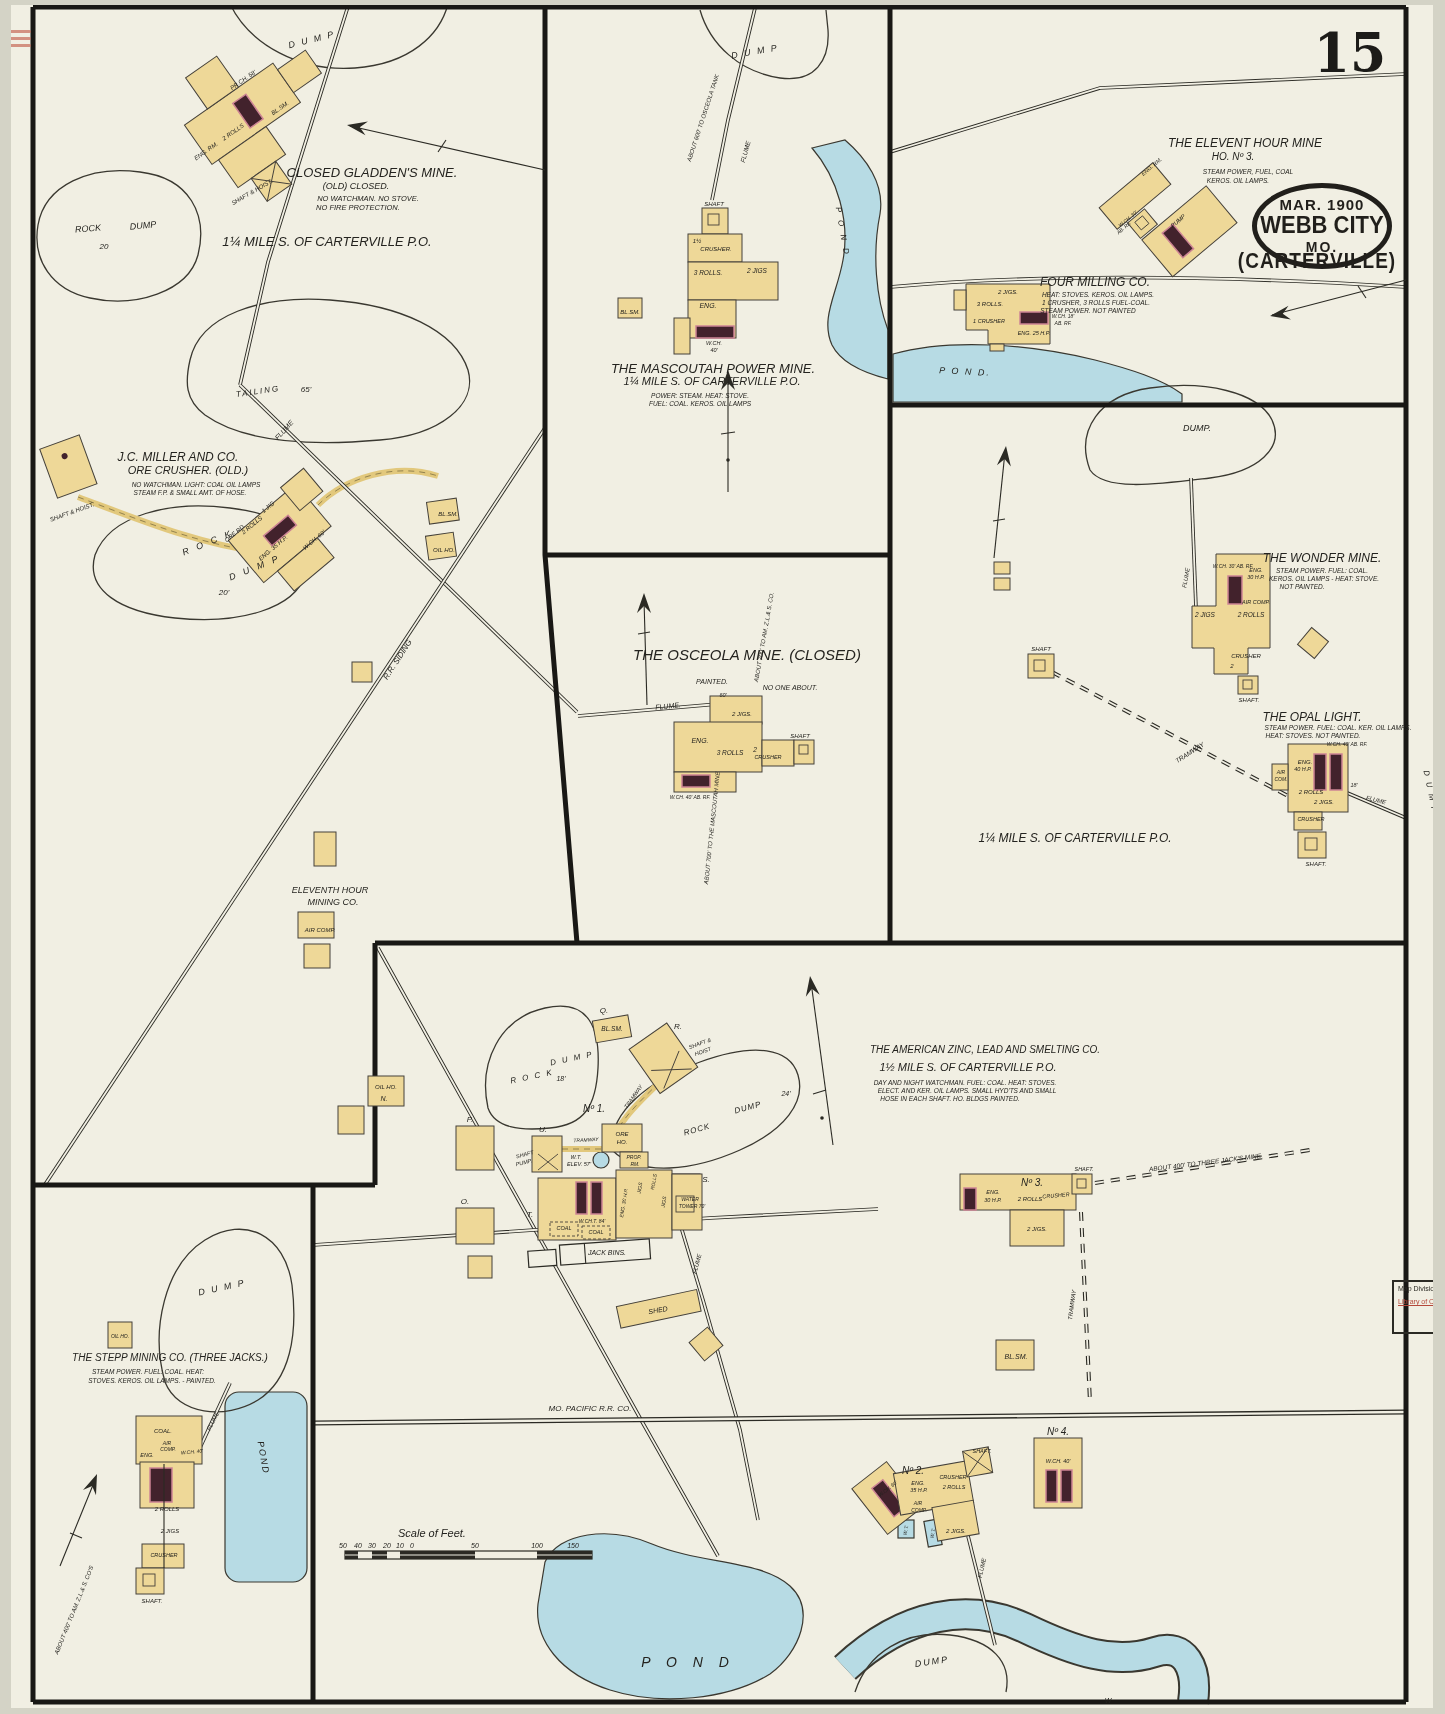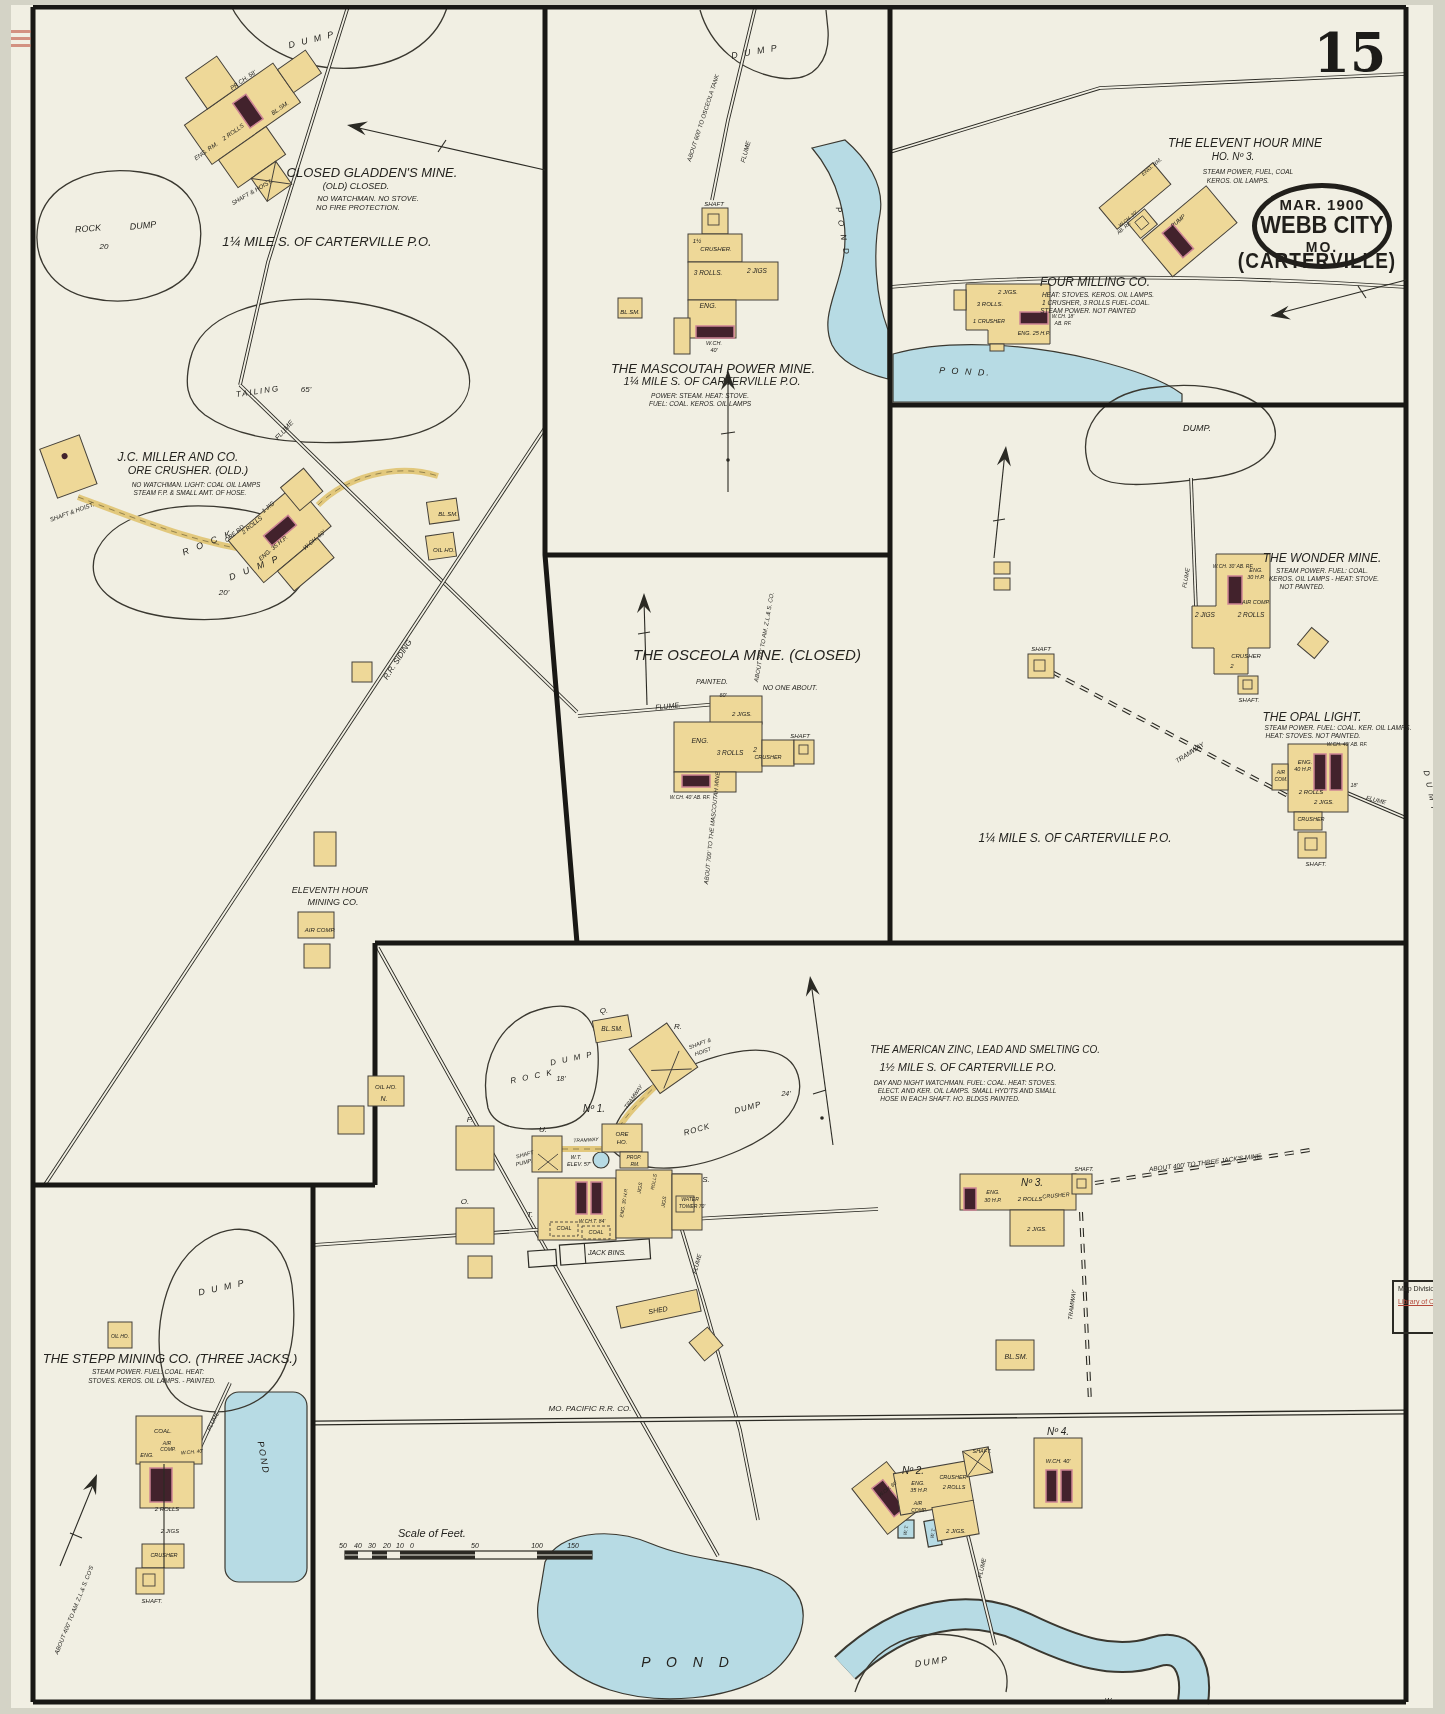--- a/index.html
+++ b/index.html
@@ -546,21 +546,21 @@
       <div class="lbl" style="left: 982px; top: 1452px; font-size: 5.5px; transform: translate(-50%, -50%) rotate(0deg);">SHAFT.</div>
       <div class="lbl" style="left: 956px; top: 1531px; font-size: 6px; transform: translate(-50%, -50%) rotate(0deg);">2 JIGS.</div>
       <div class="lbl" style="left: 906px; top: 1530px; font-size: 5px; transform: translate(-50%, -50%) rotate(-80deg);">W.T.</div>
       <div class="lbl" style="left: 933px; top: 1533px; font-size: 5px; transform: translate(-50%, -50%) rotate(-80deg);">W.T.</div>
       <div class="lbl" style="left: 982px; top: 1568px; font-size: 6px; transform: translate(-50%, -50%) rotate(-78deg);">FLUME</div>
       <div class="lbl" style="left: 688px; top: 1662px; font-size: 14px; transform: translate(-50%, -50%) rotate(0deg); letter-spacing: 6px;">P O N D</div>
       <div class="lbl" style="left: 932px; top: 1662px; font-size: 9px; transform: translate(-50%, -50%) rotate(-8deg); letter-spacing: 2px;">DUMP</div>
       <div class="lbl" style="left: 263px; top: 1458px; font-size: 9px; transform: translate(-50%, -50%) rotate(80deg); letter-spacing: 2px;">POND</div>
       <div class="lbl" style="left: 222px; top: 1288px; font-size: 9px; transform: translate(-50%, -50%) rotate(-12deg); letter-spacing: 2px;">D U M P</div>
       <div class="lbl" style="left: 120px; top: 1336px; font-size: 5px; transform: translate(-50%, -50%) rotate(0deg);">OIL HO.</div>
-      <div class="lbl" style="left: 170px; top: 1358px; font-size: 13px; transform: translate(-50%, -50%) rotate(0deg);">THE STEPP MINING CO. (THREE JACKS.)</div>
+      <div class="lbl" style="left: 170px; top: 1358px; font-size: 10px; transform: translate(-50%, -50%) rotate(0deg);">THE STEPP MINING CO. (THREE JACKS.)</div>
       <div class="lbl" style="left: 148px; top: 1372px; font-size: 6.5px; transform: translate(-50%, -50%) rotate(0deg);">STEAM POWER. FUEL: COAL. HEAT:</div>
       <div class="lbl" style="left: 152px; top: 1381px; font-size: 6.5px; transform: translate(-50%, -50%) rotate(0deg);">STOVES. KEROS. OIL LAMPS. - PAINTED.</div>
       <div class="lbl" style="left: 213px; top: 1421px; font-size: 6px; transform: translate(-50%, -50%) rotate(-62deg);">FLUME</div>
       <div class="lbl" style="left: 163px; top: 1431px; font-size: 6px; transform: translate(-50%, -50%) rotate(0deg);">COAL.</div>
       <div class="lbl" style="left: 167px; top: 1443px; font-size: 5px; transform: translate(-50%, -50%) rotate(0deg);">AIR</div>
       <div class="lbl" style="left: 168px; top: 1449px; font-size: 5px; transform: translate(-50%, -50%) rotate(0deg);">COMP.</div>
       <div class="lbl" style="left: 147px; top: 1456px; font-size: 5.5px; transform: translate(-50%, -50%) rotate(0deg);">ENG.</div>
       <div class="lbl" style="left: 192px; top: 1452px; font-size: 5px; transform: translate(-50%, -50%) rotate(-5deg);">W.CH. 40'</div>
       <div class="lbl" style="left: 167px; top: 1509px; font-size: 6px; transform: translate(-50%, -50%) rotate(0deg);">2 ROLLS</div>
       <div class="lbl" style="left: 170px; top: 1531px; font-size: 6px; transform: translate(-50%, -50%) rotate(0deg);">2 JIGS</div>

